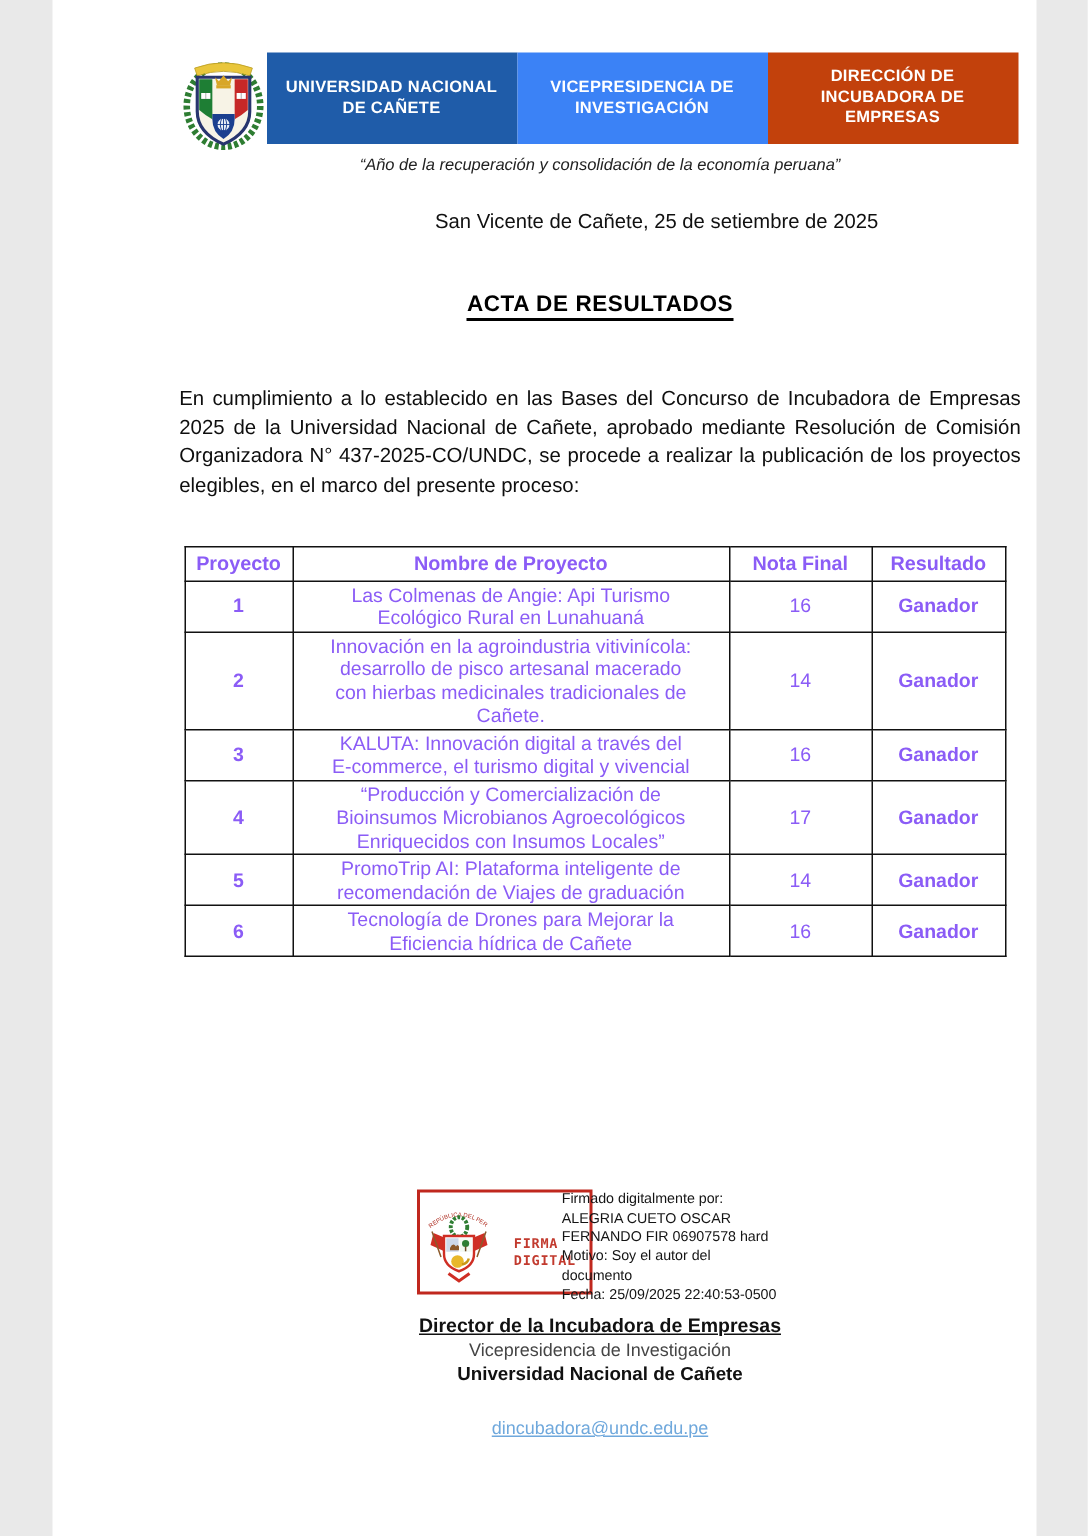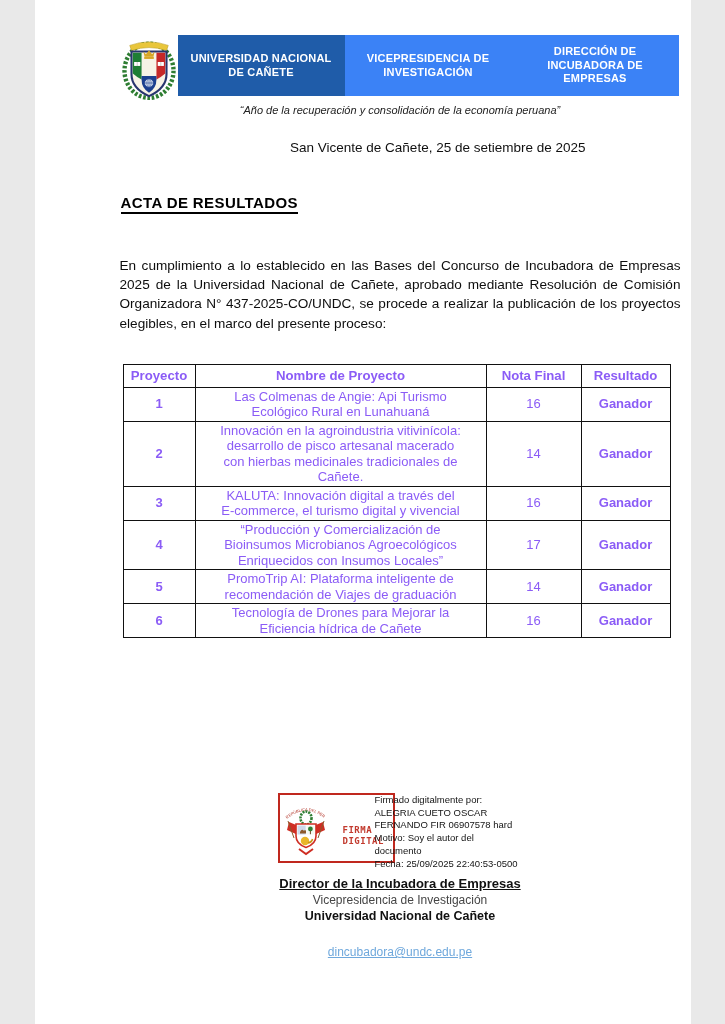--- a/index.html
+++ b/index.html
@@ -11,28 +11,28 @@
   .letterhead { position:absolute; left:86px; top:35px; display:flex; align-items:flex-start; }
   .logo { width:57px; padding-top:1px; }
   .lh-boxes { display:flex; }
   .lh-box {
     width:167px; height:61px; display:flex; align-items:center; justify-content:center;
     text-align:center; color:#fff; font-weight:bold; font-size:11px; line-height:13.5px;
     white-space:pre-line; letter-spacing:0.2px;
   }
   .box-blue  { background:#1f5ca9; }
   .box-green { background:#3b82f6; }
-  .box-red   { background:#3b82f6; }
+  .box-red   { background:#c2410c; }
   .slogan {
     position:absolute; left:86px; width:559px; top:104px; text-align:center;
     font-style:italic; font-size:11px; color:#222222;
   }
   
   .dateline { position:absolute; left:0; right:105px; top:140px; text-align:right; font-size:13.5px; color:#101010; }
-  .doc-title { position:absolute; left:86px; width:559px; top:194px; text-align:left; }
+  .doc-title { position:absolute; left:86px; width:559px; top:194px; text-align:center; }
   .doc-title span { font-size:15px; font-weight:bold; letter-spacing:0.4px; border-bottom:2px solid #000; padding-bottom:1px; }
   .intro {
     position:absolute; left:85px; width:561px; top:256px; margin:0;
     font-size:13.6px; line-height:19.2px; text-align:justify; color:#0e0e0e;
   }
   
   .results-table { position:absolute; left:88px; top:364px; border-collapse:collapse; color:#8b5cf6; }
   .results-table th, .results-table td {
     border:1.6px solid #111111; padding:1px 3px; text-align:center; vertical-align:middle;
     font-size:13px; line-height:15.5px;

